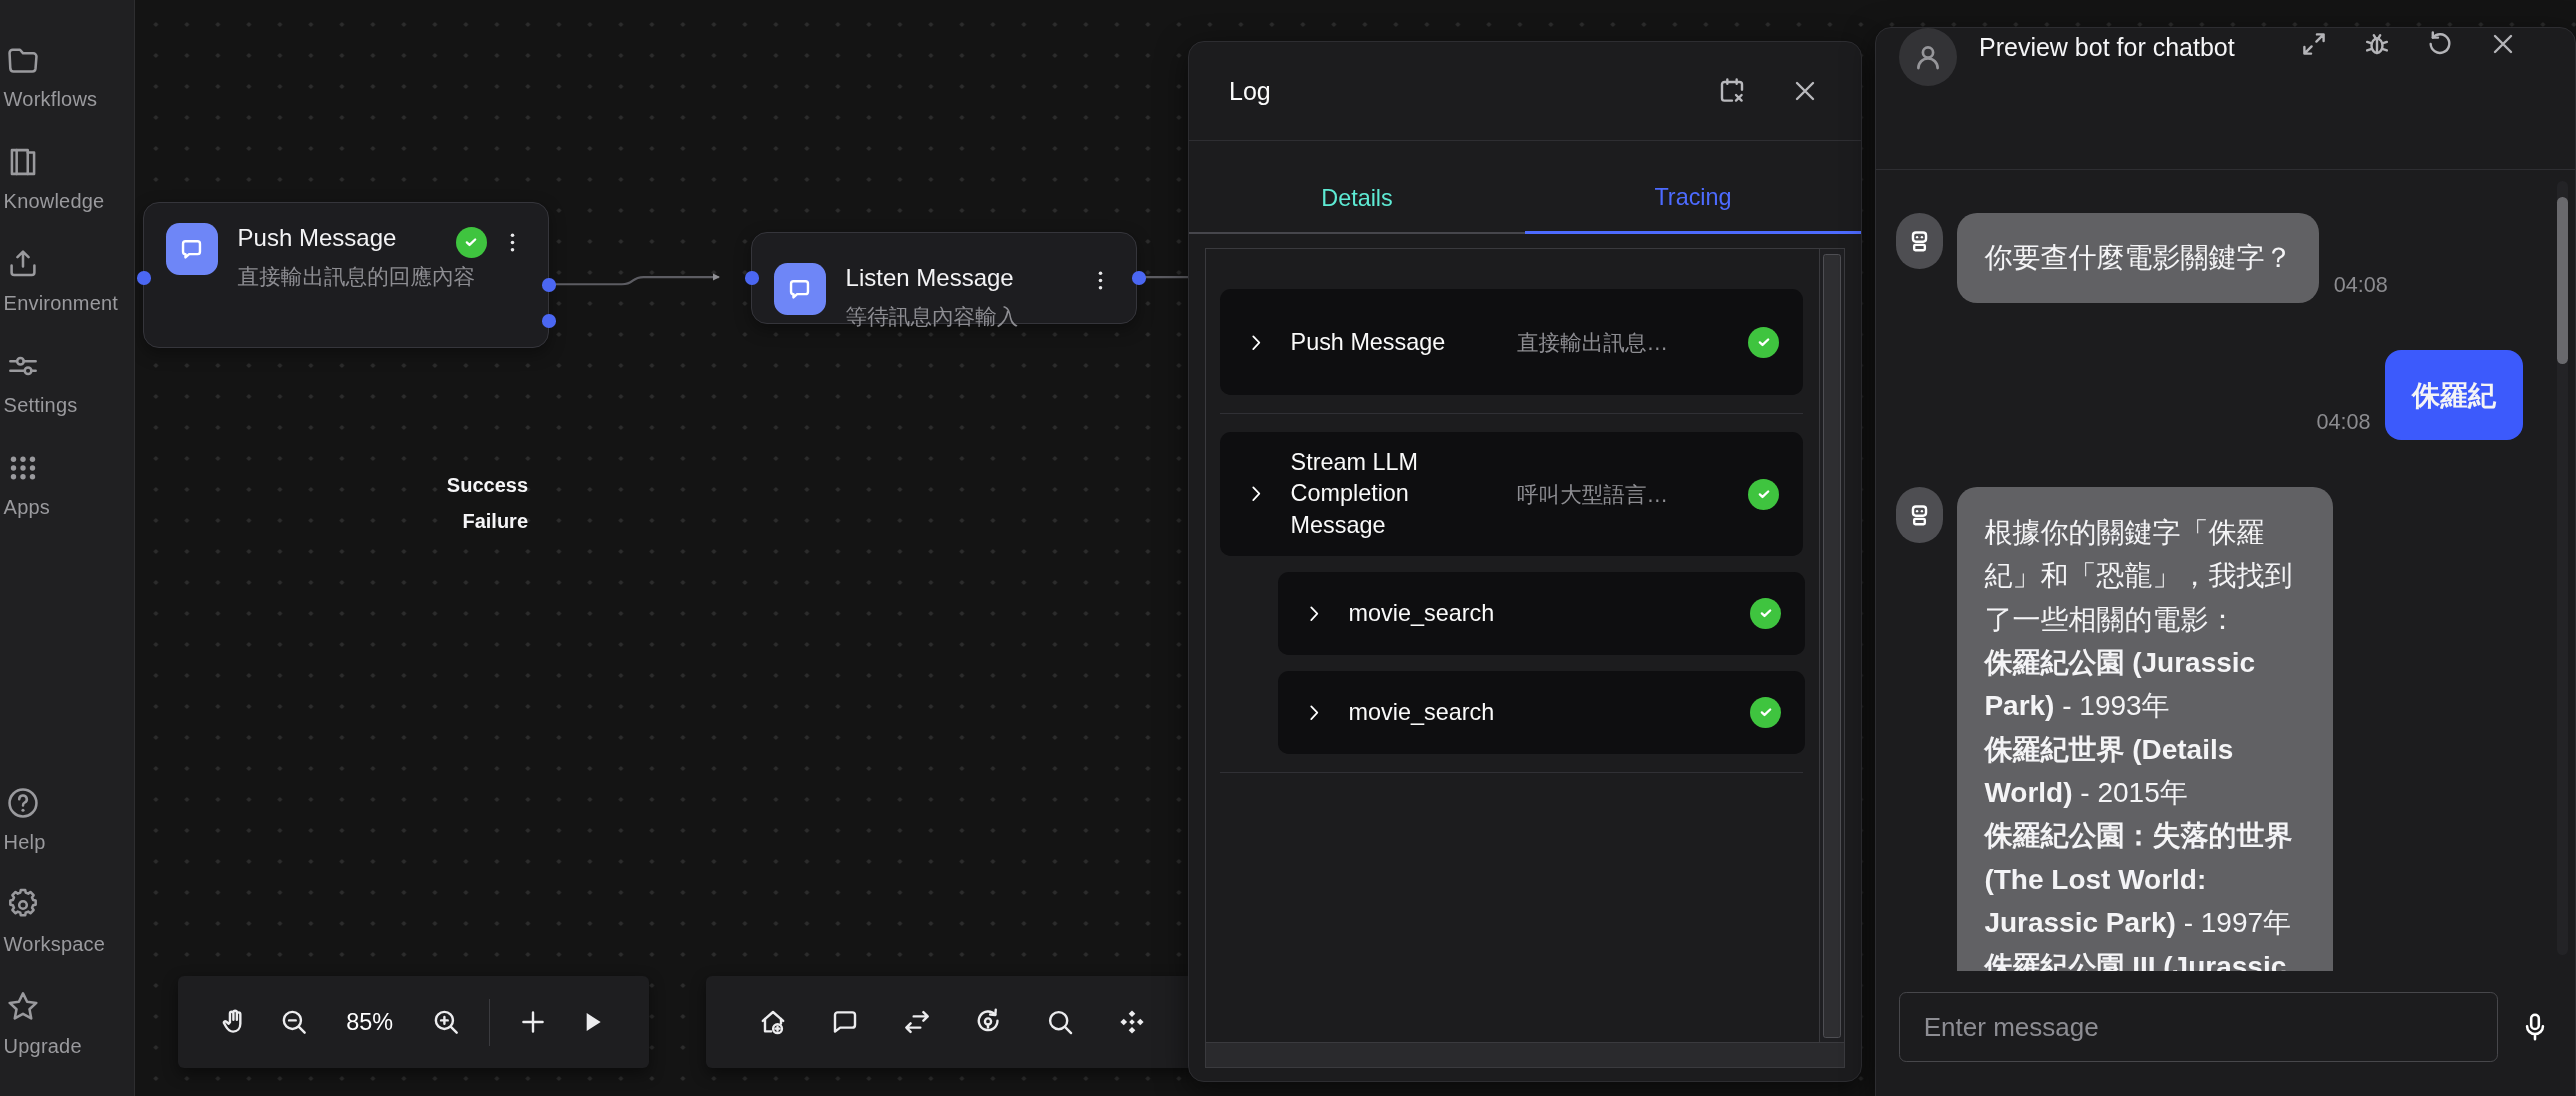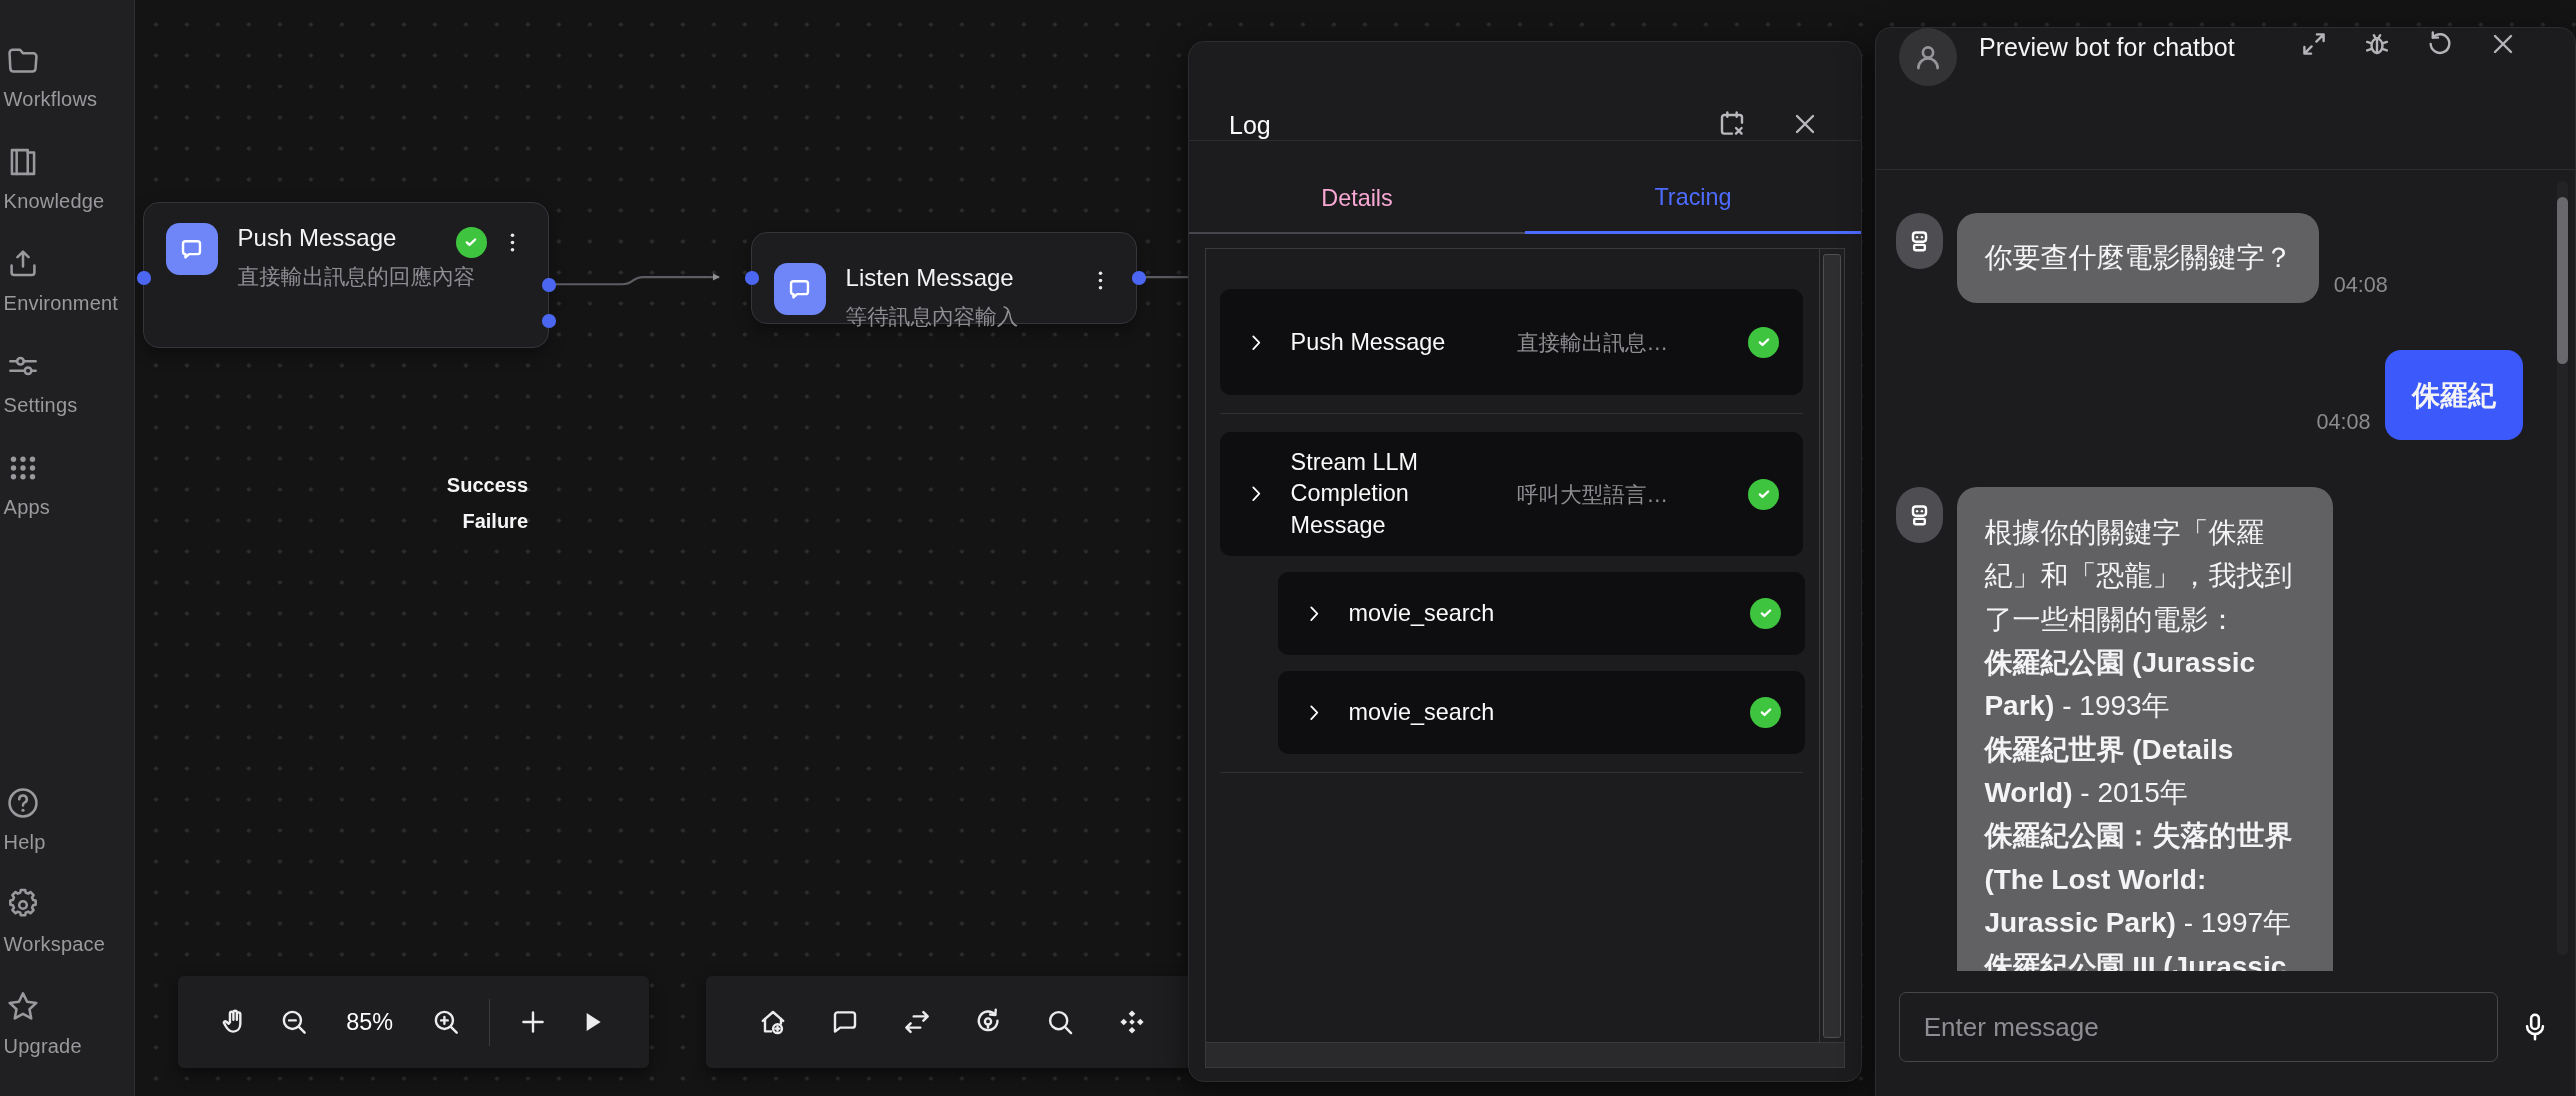--- a/index.html
+++ b/index.html
@@ -53,28 +53,28 @@
   .tb-zoom { font-size:23.4px; color:#fff; min-width:65px; text-align:center; }
   .tb-div { width:0.9px; height:47px; background:#3b3b3f; }
 
   
   .panel { position:absolute; background:#1c1c1e; border:0.9px solid #2d2d31;
     border-radius:16px; z-index:5; box-shadow:0 9px 31px rgba(0,0,0,.55); }
 
   
   .log-panel { left:1188px; top:41px; width:674px; height:1041px;
     display:flex; flex-direction:column; }
-  .log-head { height:99px; display:flex; align-items:flex-end; padding:0 40px;
+  .log-head { height:99px; display:flex; align-items:center; padding:0 40px;
     border-bottom:0.9px solid #2e2e32; }
   .log-title { font-size:25px; color:#fafafa; flex:1; }
   .log-head .ic { width:32px; height:32px; color:#b9b9bd; cursor:pointer; }
   .tabs { display:flex; height:93px; }
   .tab { flex:1; display:flex; flex-direction:column; justify-content:flex-end;
     align-items:center; cursor:pointer; }
-  .tab-label { font-size:23.4px; color:#f9a8d4; margin-bottom:20px; }
+  .tab-label { font-size:23.4px; color:#5eead4; margin-bottom:20px; }
   .tab-line { width:100%; height:1.8px; background:#46464c; }
   .tab.active .tab-label { color:#4d6bff; }
   .tab.active .tab-line { height:2.7px; background:#4d6bff; }
   .log-content { flex:1; margin:14.4px 16px 12.6px; border:0.9px solid #3a3a3e;
     display:flex; flex-direction:column; min-height:0; }
   .log-scroll-wrap { flex:1; display:flex; min-height:0; }
   .trace-rows { flex:1; padding:40px 14.4px 18px; overflow:hidden; }
   .vscroll { width:25px; border-left:0.9px solid #3a3a3e; background:#1f1f22;
     padding:4.5px 2.7px; }
   .vthumb { width:100%; height:100%; background:#2e2e31; border:0.9px solid #4e4e53;

